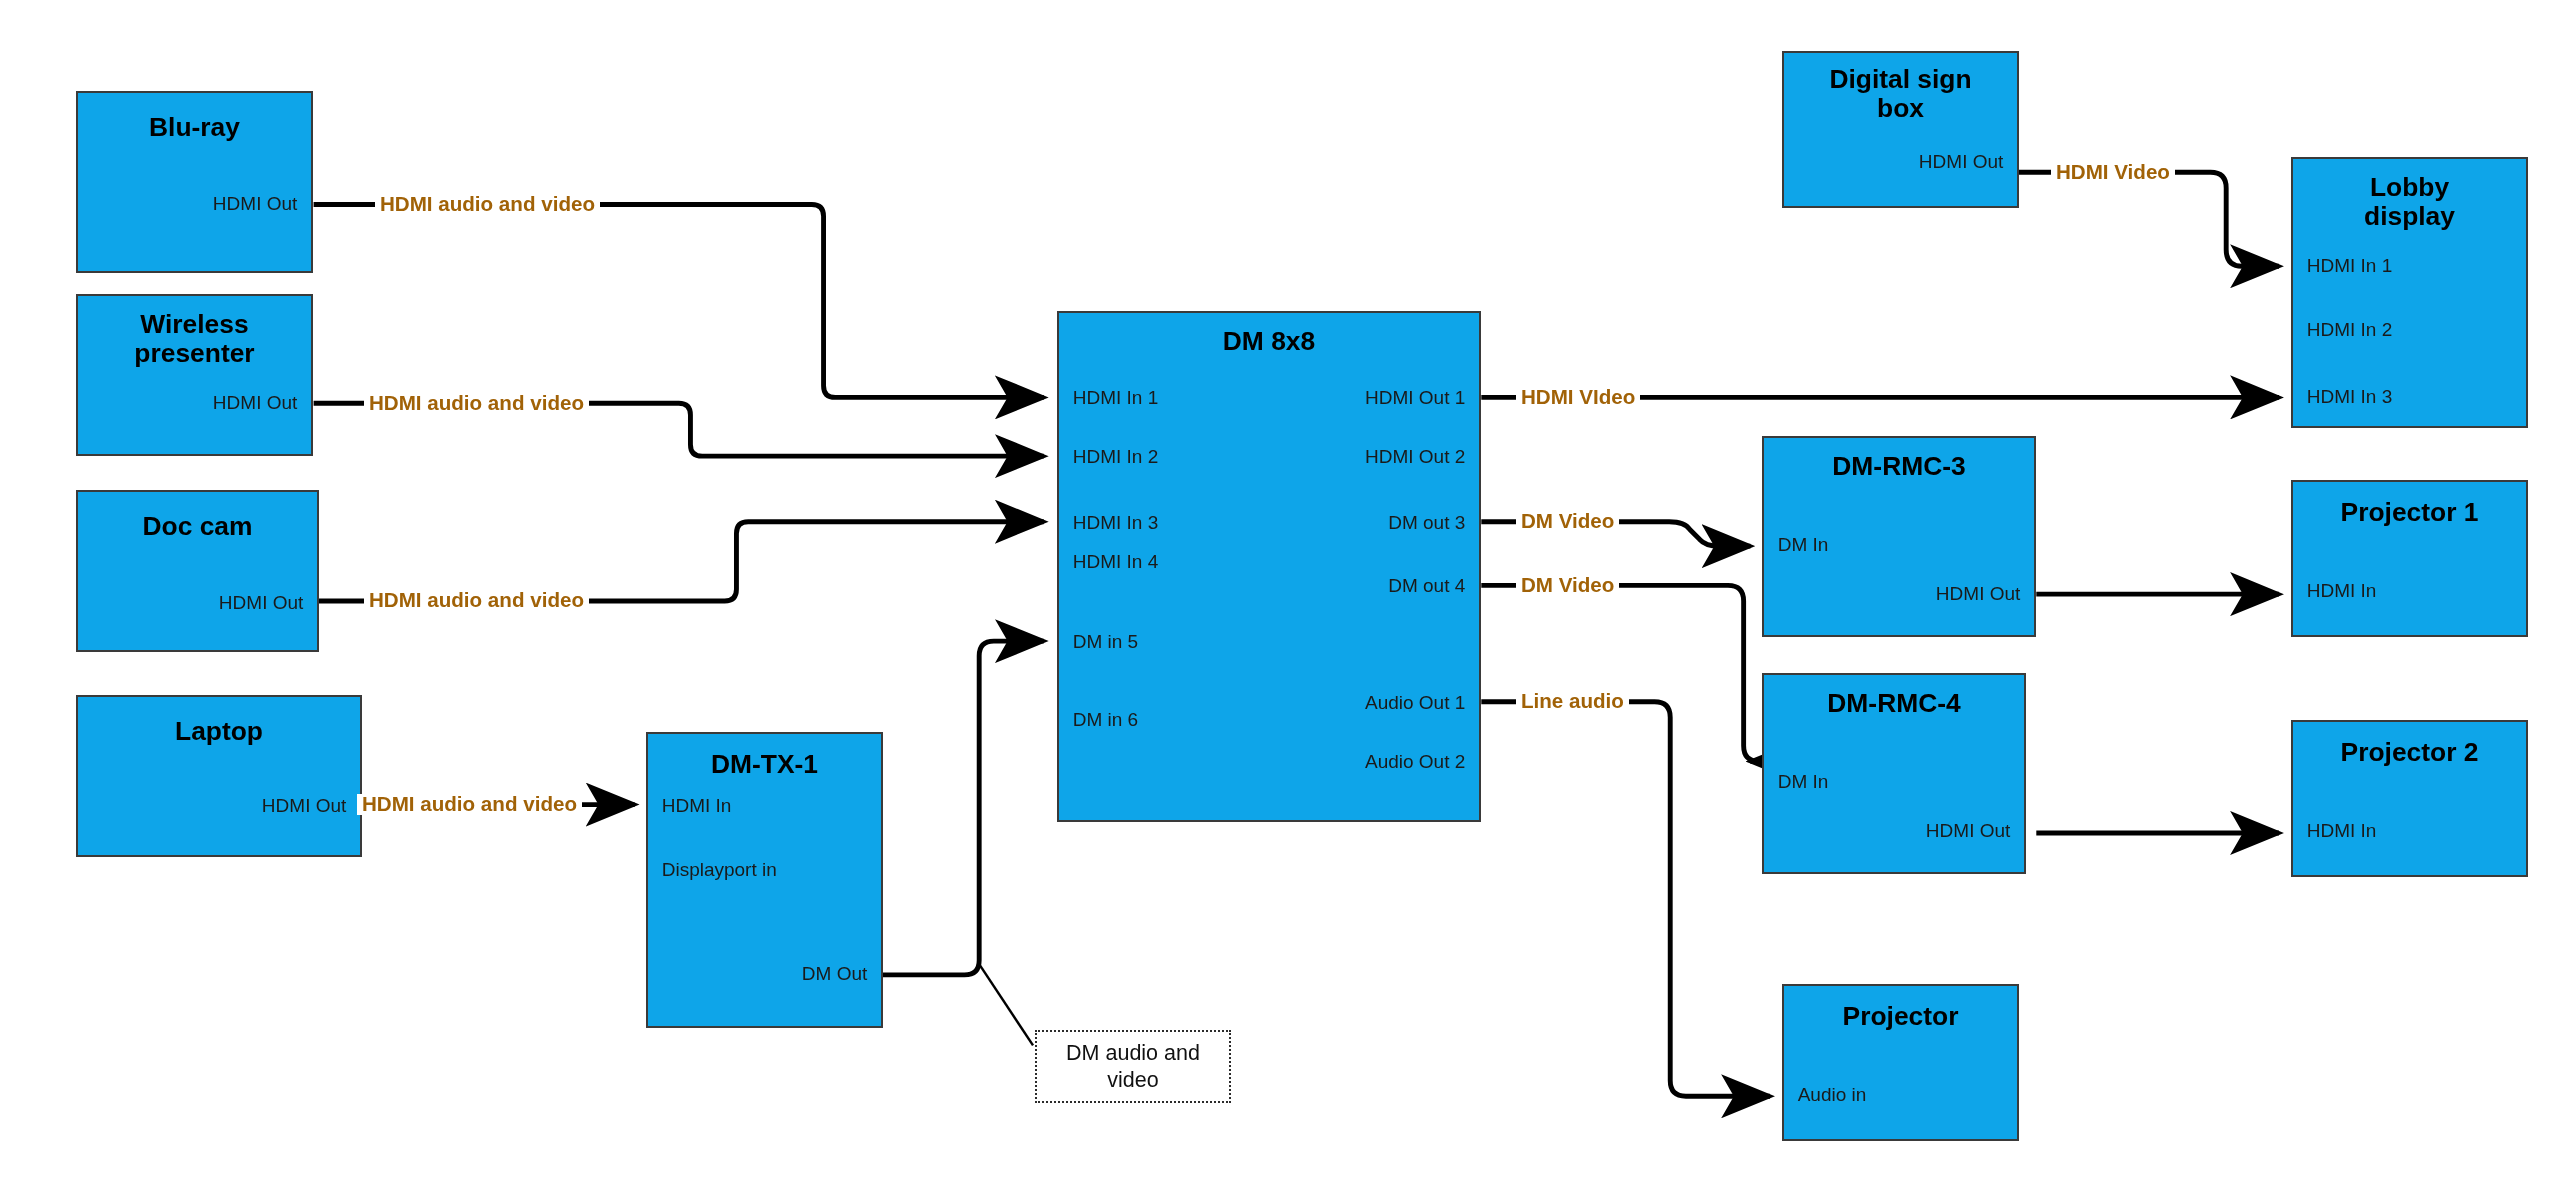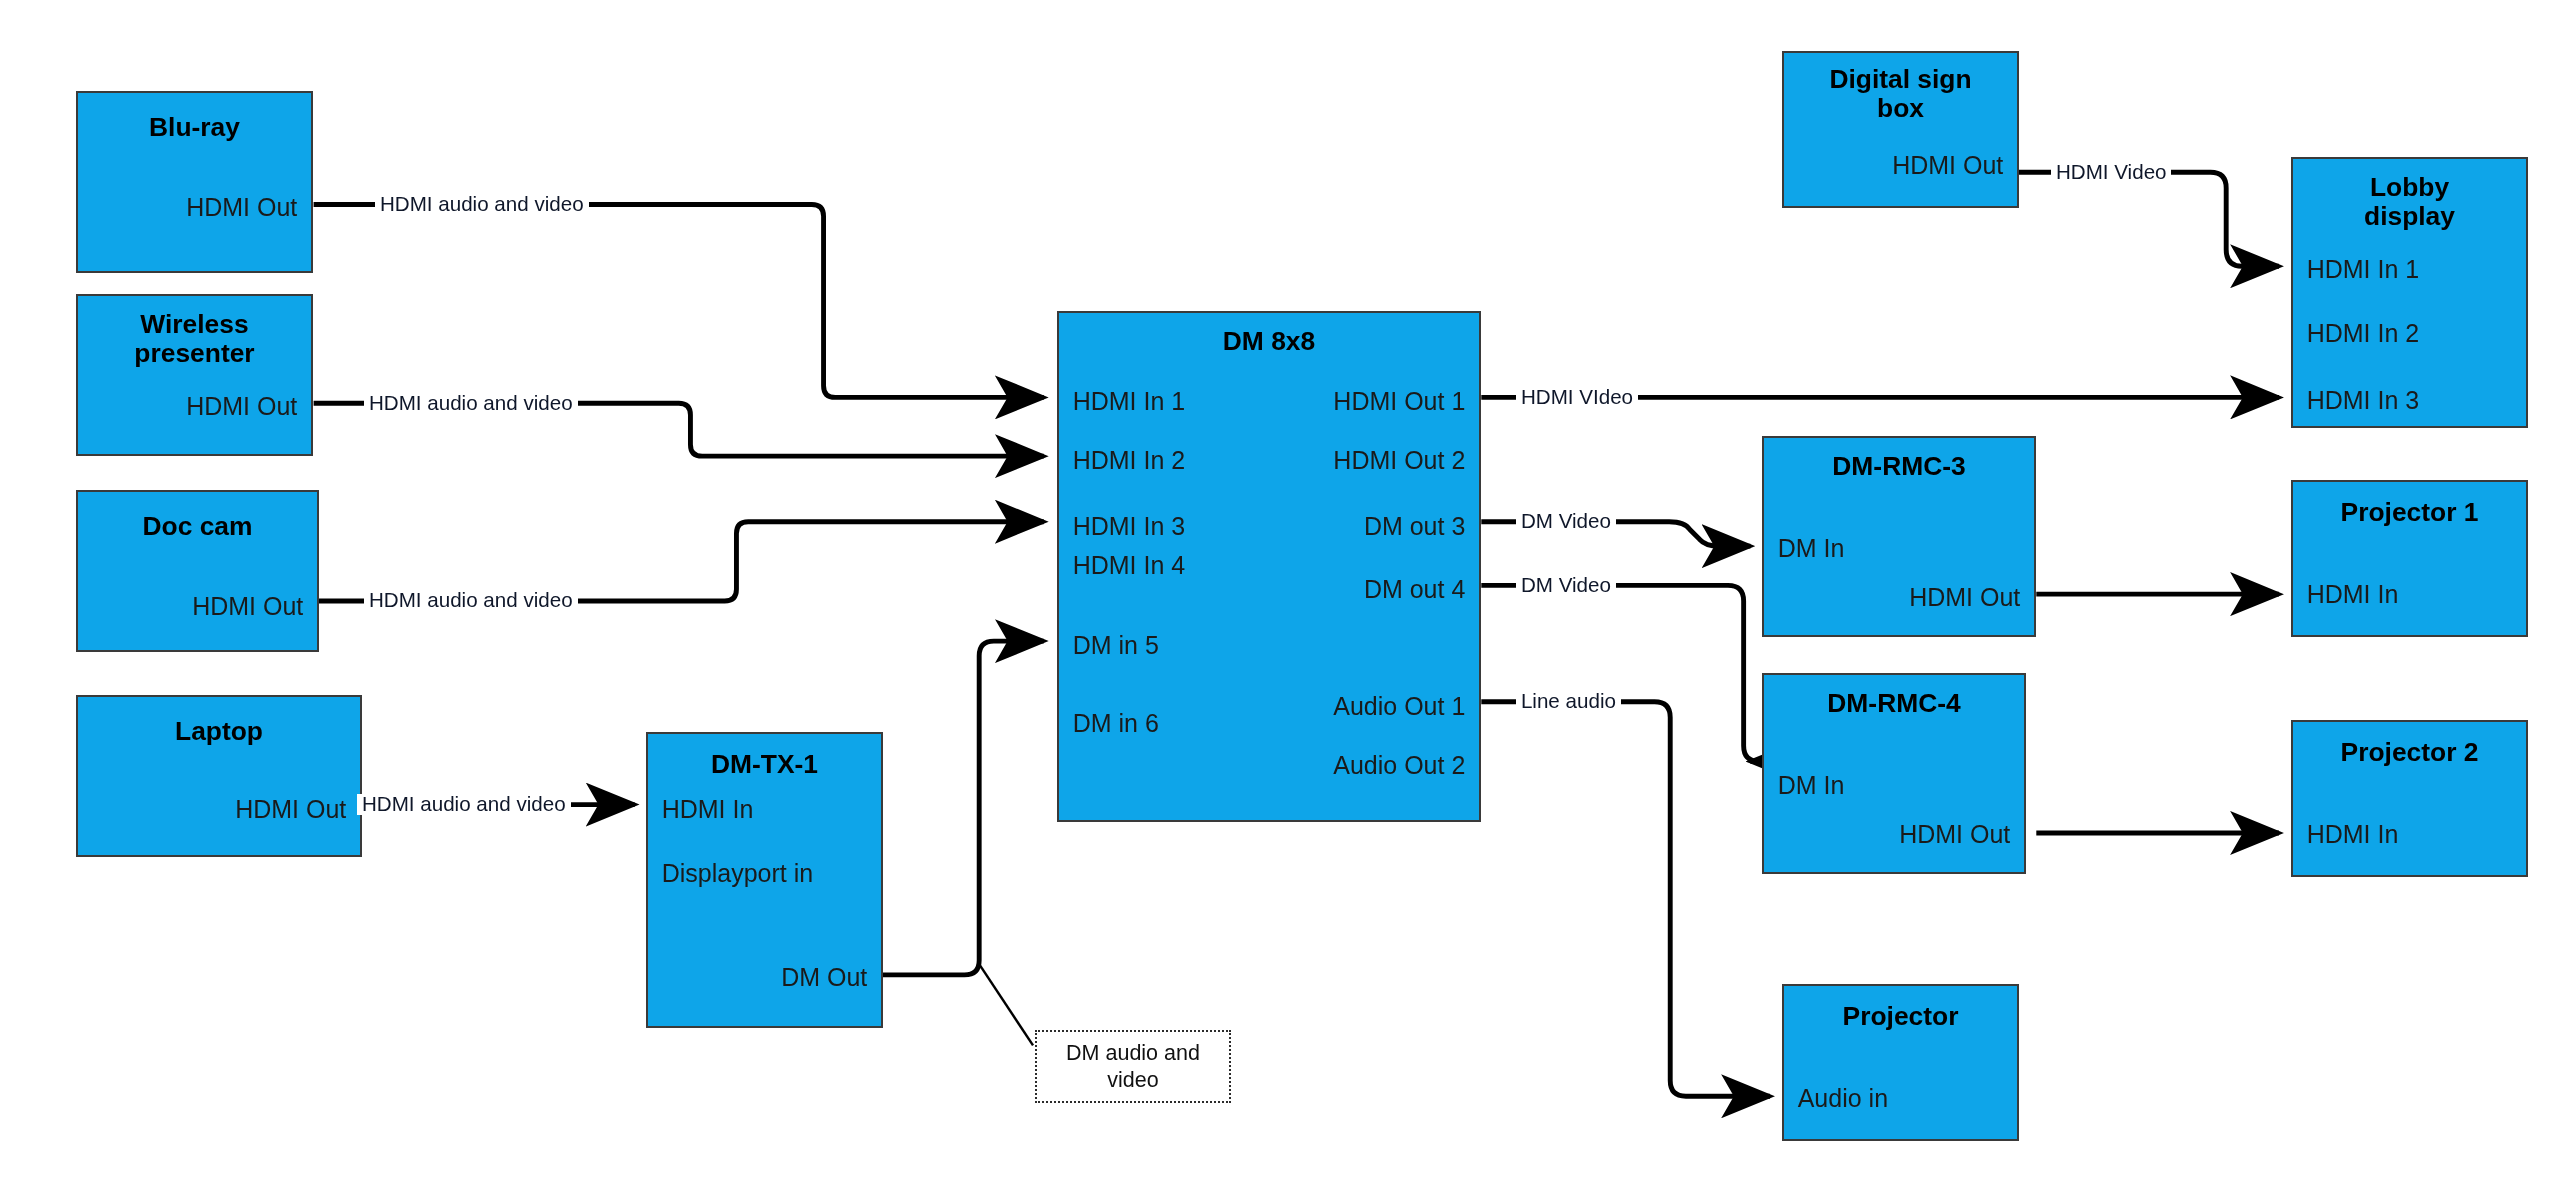--- a/index.html
+++ b/index.html
@@ -22,34 +22,35 @@
     position:absolute;
     left:0; right:0;
     text-align:center;
     font-weight:bold;
     font-size:26.4px;
     color:#000;
     line-height:1.12;
   }
   .port{
     position:absolute;
-    font-size:25px;
+    font-size:19px;
     color:#1a1a1a;
     white-space:nowrap;
   }
   .port.left{left:13.7px;}
   .port.right{right:13.7px;}
   .cablelabel{
     position:absolute;
     font-size:20.6px;
-    color:#0f172a;
+    color:#a16207;
     background:#ffffff;
     white-space:nowrap;
     padding:0 4.9px;
     line-height:1;
+    font-weight:bold;
   }
   .note{
     position:absolute;
     box-sizing:border-box;
     border:2px dotted #2b2b2b;
     background:#ffffff;
     font-size:21.5px;
     color:#111;
     text-align:center;
     display:flex;

